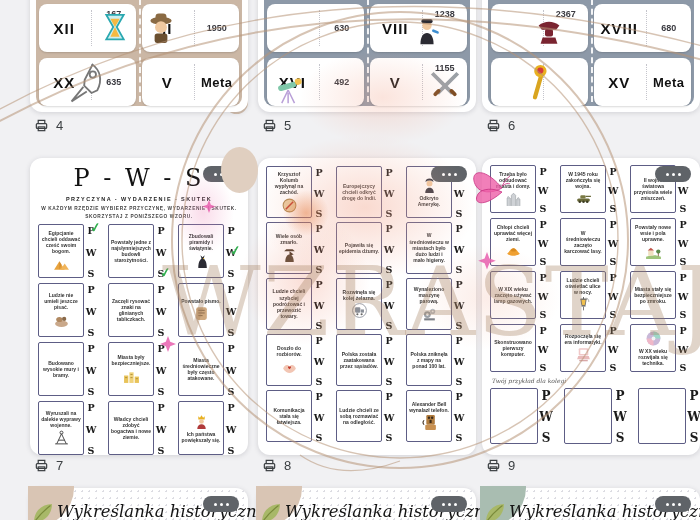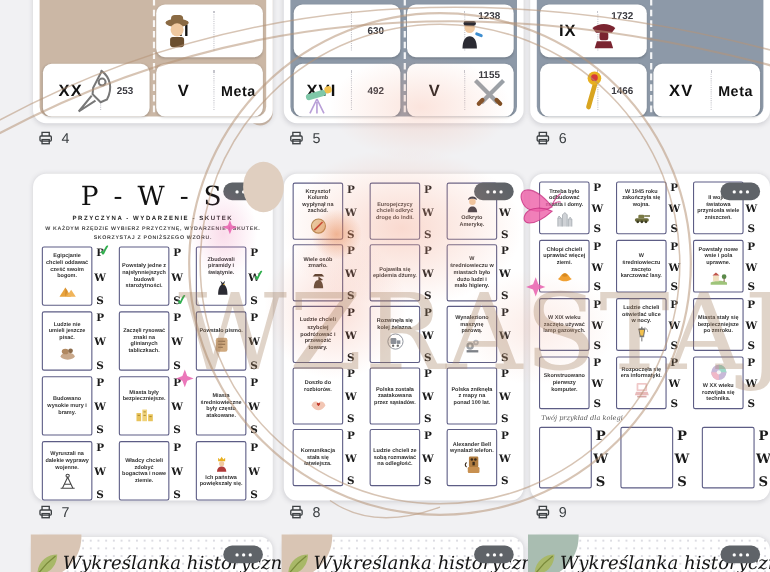--- a/index.html
+++ b/index.html
@@ -105,36 +105,49 @@
     <g fill="rgba(238,95,167,.8)" stroke="rgba(200,50,130,.8)" stroke-width="1">
       <path d="M34 26 C 14 2, 0 10, 8 24 C 12 31, 24 32, 34 26 Z"></path>
       <path d="M34 30 C 16 46, 4 42, 10 32 C 14 26, 26 26, 34 30 Z"></path>
     </g>
     <path d="M34 24 q 4 -8 8 -10 M34 24 q 6 -4 8 -2" fill="none" stroke="rgba(200,50,130,.8)" stroke-width="1"></path>
   </svg>
 
 <div class="card topcard" style="left: 30px;">
       <div class="panel beige">
         <div class="vdash"></div>
+        <div class="tile c0 r0">
+          <div class="rom">XII</div>
+          <div class="tdot"></div>
+          <div class="val vtop">167</div>
+          <div class="ico" style="right: 7px; top: 6px; width: 28px; height: 34px;">
+            <svg viewBox="0 0 16 16">
+              <path d="M3 1h10l-4 7 4 7H3l4-7z" fill="#cdeff1" stroke="#2aa8b0" stroke-width="1"></path>
+              <path d="M5.3 3.3h5.4L8 8z" fill="#f4b942"></path>
+              <path d="M8 8l2.6 5.6H5.4z" fill="#f4b942"></path>
+            </svg>
+          </div>
+        </div>
         <div class="tile c1 r0">
           <div class="rom">II</div>
           <div class="tdot"></div>
+          <div class="val">1950</div>
           <div class="ico" style="left: 2px; top: 4px; width: 34px; height: 40px;">
             <svg viewBox="0 0 16 16">
               <ellipse cx="8" cy="4.6" rx="5" ry="1.8" fill="#8a6a43"></ellipse>
               <rect x="5.4" y="1.2" width="5.2" height="3.8" rx="1.6" fill="#8a6a43"></rect>
               <circle cx="8" cy="7.6" r="2.8" fill="#f0c9a0"></circle>
               <rect x="5" y="10.6" width="6" height="4.4" rx="1.2" fill="#6b4f2f"></rect>
             </svg>
           </div>
         </div>
         <div class="tile c0 r1">
           <div class="rom">XX</div>
           <div class="tdot"></div>
-          <div class="val">253</div>
+          <div class="val">635</div>
           <div class="ico" style="left: 24px; top: 4px; width: 46px; height: 42px;">
             <svg viewBox="0 0 16 16">
               <path d="M10.5 1c3 2.2 3.8 6 1.8 9.8l-2.2 1-2.8-2.8.2-2.2z" fill="#fff" stroke="#777" stroke-width=".7"></path>
               <path d="M7 9.5 2.5 15l5.8-3.8" fill="none" stroke="#777" stroke-width=".7"></path>
               <circle cx="10.6" cy="4.8" r="1.2" fill="none" stroke="#777" stroke-width=".7"></circle>
             </svg>
           </div>
         </div>
         <div class="tile c1 r1">
           <div class="rom">V</div>
@@ -154,20 +167,21 @@
       <div style="display: inline;">4</div>
     </div>
     <div class="card topcard" style="left: 258px;">
       <div class="panel slate">
         <div class="vdash"></div>
         <div class="tile c0 r0">
           <div class="tdot"></div>
           <div class="val">630</div>
         </div>
         <div class="tile c1 r0">
+          <div class="rom">VIII</div>
           <div class="tdot"></div>
           <div class="val vtop">1238</div>
           <div class="ico" style="left: 42px; top: 10px; width: 30px; height: 34px;">
             <svg viewBox="0 0 16 16">
               <circle cx="8" cy="5" r="2.5" fill="#f0c9a0"></circle>
               <path d="M4.5 15c0-4 1.5-6 3.5-6s3.5 2 3.5 6z" fill="#2b2b33"></path>
               <rect x="5" y="1.6" width="6" height="2.3" rx="1.1" fill="#2b2b33"></rect>
               <rect x="10.6" y="7.6" width="3.8" height="1.4" rx=".7" fill="#3e8ed0" transform="rotate(22 12.5 8.3)"></rect>
             </svg>
           </div>
@@ -205,34 +219,37 @@
           <rect x="2.5" y="6" width="11" height="5" rx="1"></rect>
           <rect x="4.5" y="9.5" width="7" height="4"></rect>
         </svg>
       </div>
       <div style="display: inline;">5</div>
     </div>
     <div class="card topcard" style="left: 482px;">
       <div class="panel slate">
         <div class="vdash"></div>
         <div class="tile c0 r0">
-          <div class="rom">IX</div>
-          <div class="tdot"></div>
-          <div class="val vtop">1732</div>
+          <div class="tdot"></div>
+          <div class="val vtop">2367</div>
           <div class="ico" style="left: 42px; top: 11px; width: 32px; height: 32px;">
             <svg viewBox="0 0 16 16">
               <path d="M2.8 5.2c3.2-2.4 7.2-2.4 10.4 0L11.6 7.4H4.4z" fill="#7a2430"></path>
               <rect x="6" y="7" width="4" height="3.8" rx="1" fill="#7a2430"></rect>
               <path d="M3.8 14.4h8.4l-1-3.2H4.8z" fill="#7a2430"></path>
             </svg>
           </div>
         </div>
+        <div class="tile c1 r0">
+          <div class="rom">XVIII</div>
+          <div class="tdot"></div>
+          <div class="val">680</div>
+        </div>
         <div class="tile c0 r1">
           <div class="tdot"></div>
-          <div class="val">1466</div>
           <div class="ico" style="left: 28px; top: 2px; width: 38px; height: 44px;">
             <svg viewBox="0 0 16 16">
               <rect x="7.1" y="4.5" width="1.8" height="11" rx=".9" transform="rotate(16 8 10)" fill="#d9a520"></rect>
               <circle cx="9" cy="3.4" r="2.6" fill="#e8b020"></circle>
               <circle cx="9" cy="3.2" r="1.3" fill="#d53a3a"></circle>
             </svg>
           </div>
         </div>
         <div class="tile c1 r1">
           <div class="rom">XV</div>

